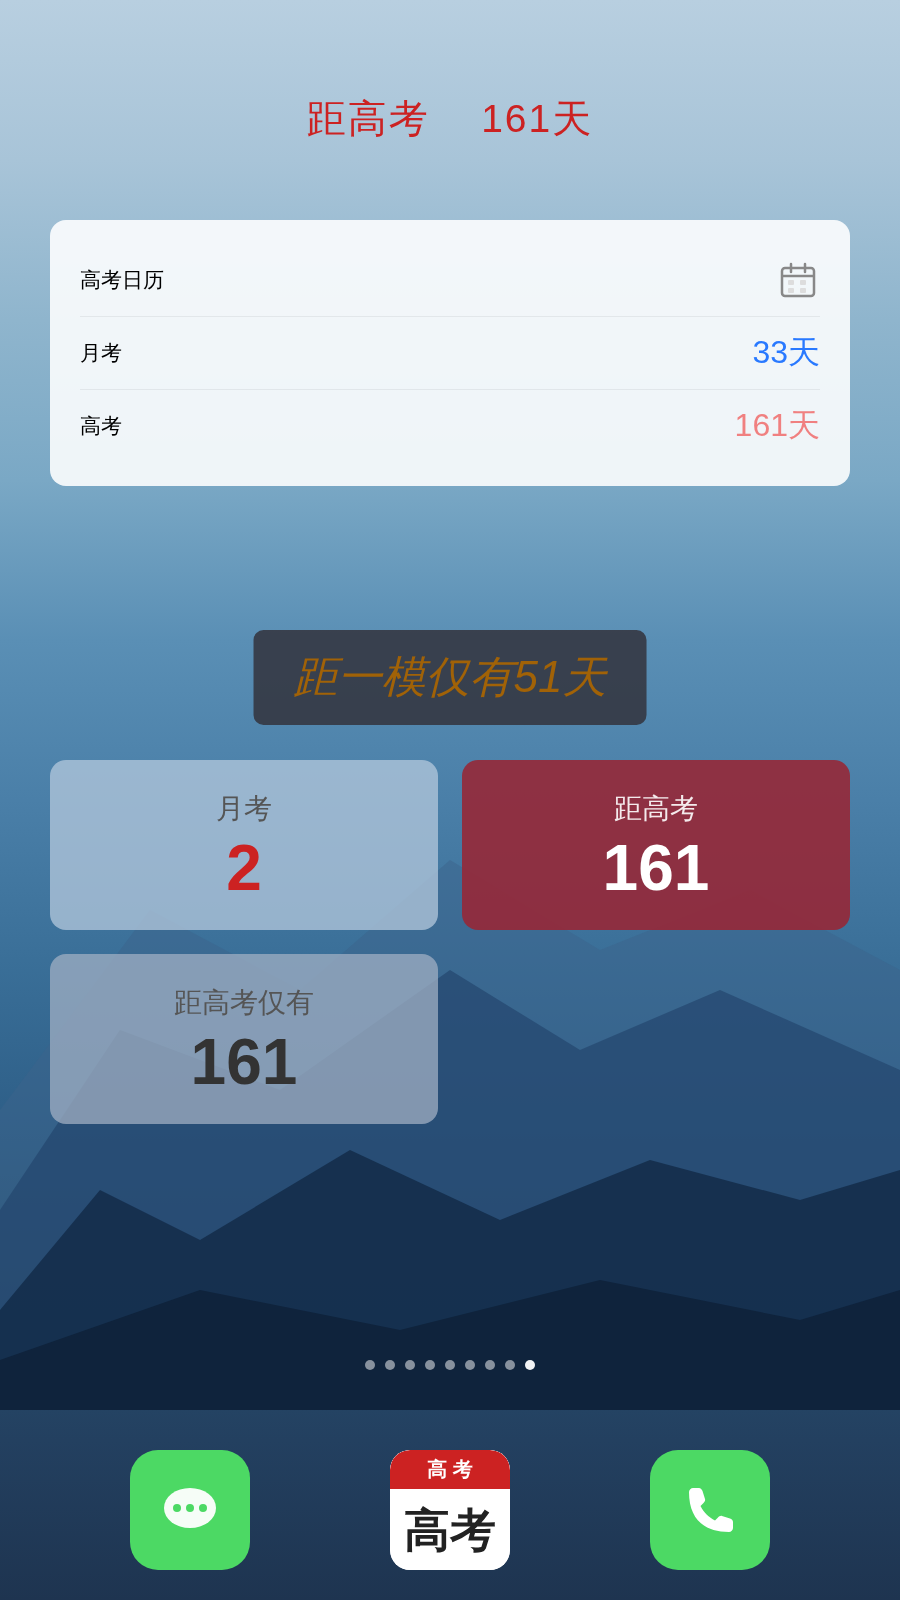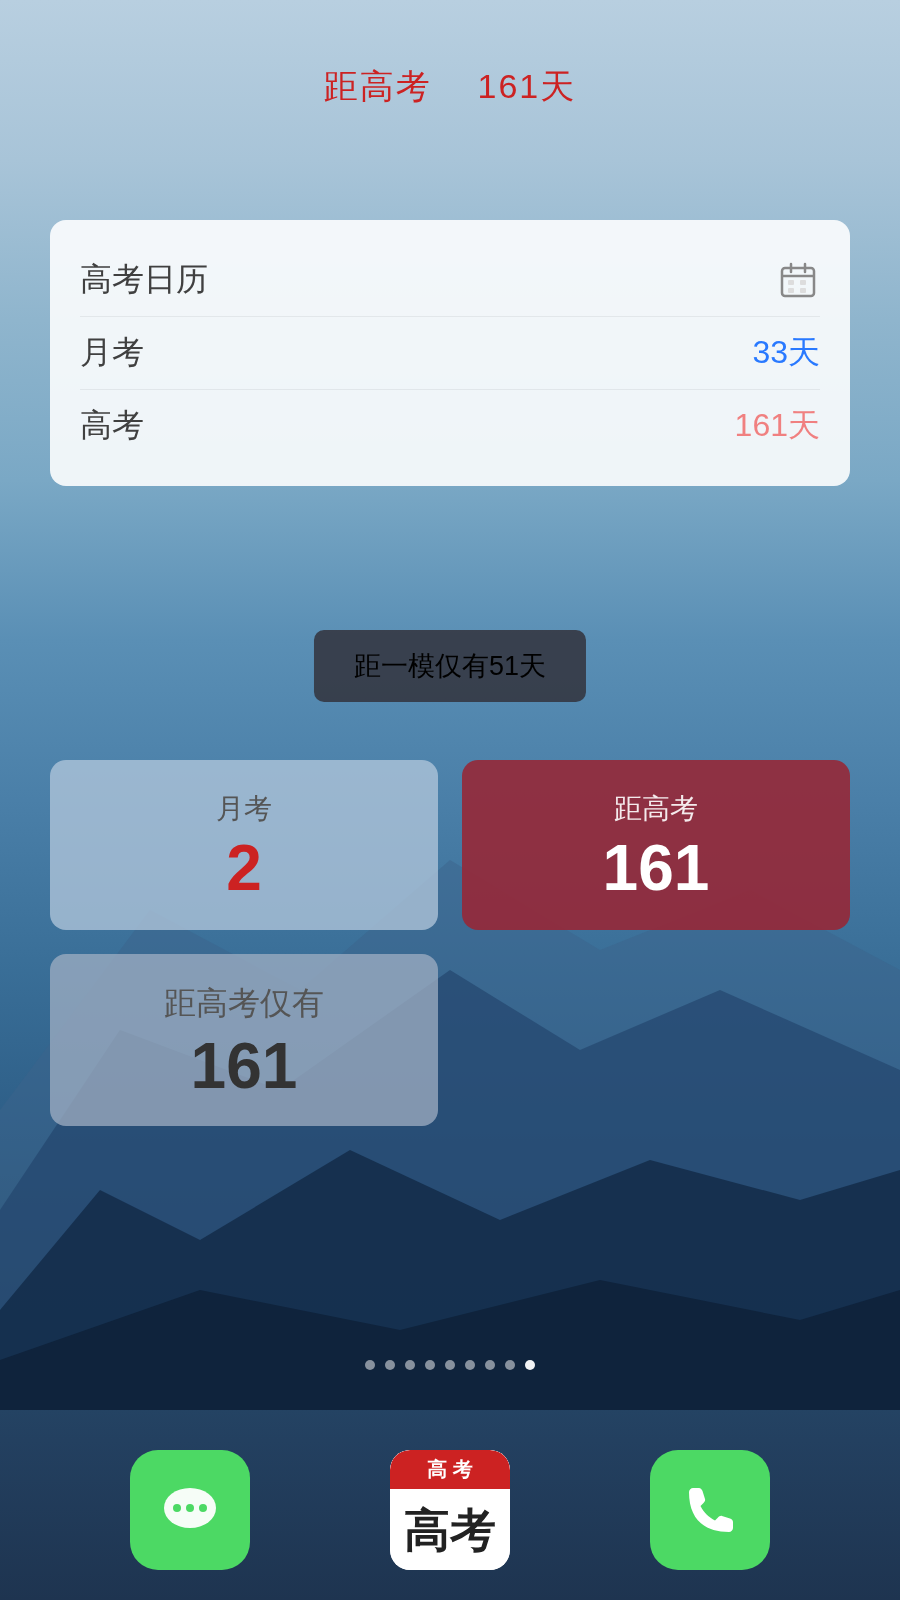--- a/index.html
+++ b/index.html
@@ -27,24 +27,24 @@
         #2e5f88 70%,
         #285070 80%,
         #234060 90%,
         #1e3450 100%
       );
     }
 
     
     #top-countdown {
       position: absolute;
-      top: 64px;
+      top: 92px;
       width: 100%;
       text-align: center;
-      font-size: 34px;
+      font-size: 39px;
       font-weight: 500;
       letter-spacing: 2px;
     }
 
     #top-countdown .label {
       color: #cc2222;
     }
     #top-countdown .number {
       color: #cc2222;
     }
@@ -65,22 +65,22 @@
       justify-content: space-between;
       align-items: center;
       padding: 14px 0;
     }
 
     .card-row:not(:last-child) {
       border-bottom: 1px solid rgba(0,0,0,0.06);
     }
 
     .card-row-title {
-      font-size: 32px;
-      color: #404040;
+      font-size: 21px;
+      color: #000000;
       font-weight: 400;
     }
 
     .card-row-value {
       font-size: 32px;
       font-weight: 500;
     }
 
     .value-green { color: #4caf50; }
     .value-blue { color: #2979ff; text-align: right; }
@@ -100,23 +100,24 @@
       top: 630px;
       left: 50%;
       transform: translateX(-50%);
       background: rgba(50,50,60,0.85);
       border-radius: 10px;
       padding: 18px 40px;
       white-space: nowrap;
     }
 
     #banner span {
-      font-size: 27px;
+      font-size: 44px;
       font-weight: 500;
-      color: #000000;
+      color: #a16207;
+      font-style: italic;
     }
 
     
     #widget-grid {
       position: absolute;
       top: 760px;
       left: 50px;
       right: 50px;
       display: grid;
       grid-template-columns: 1fr 1fr;
@@ -156,21 +157,21 @@
     #w-gaokao {
       background: rgba(150,40,55,0.9);
     }
     #w-gaokao .w-label { color: rgba(255,255,255,0.9); }
     #w-gaokao .w-number { color: #fff; }
 
     
     #w-gaokao2 {
       background: rgba(160,175,195,0.75);
     }
-    #w-gaokao2 .w-label { color: #555; font-size: 32px; }
+    #w-gaokao2 .w-label { color: #555; font-size: 28px; }
     #w-gaokao2 .w-number { color: #333; }
 
     
     #w-math {
       background: rgba(30,45,70,0.9);
     }
 
     .w-math-text {
       font-size: 30px;
       font-weight: 500;

